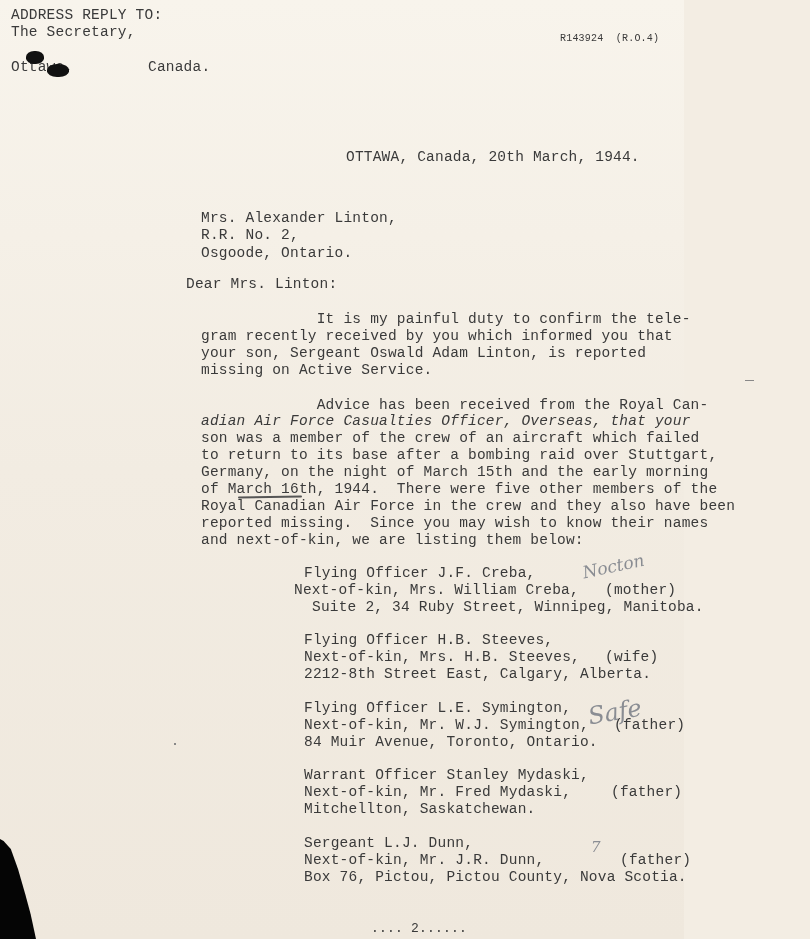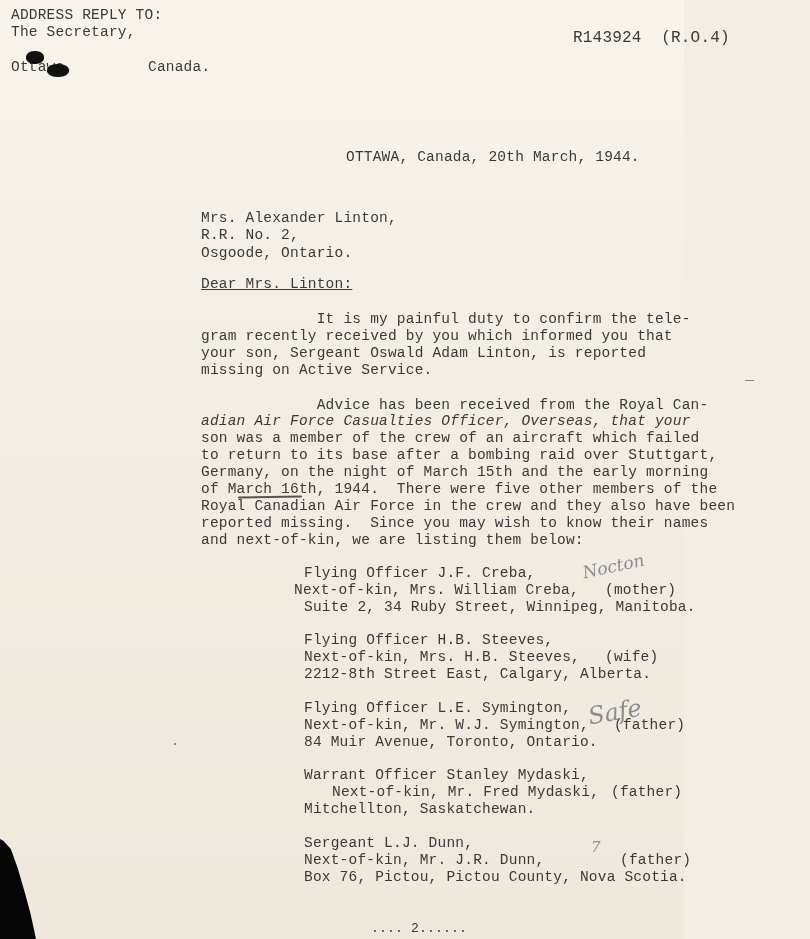--- a/index.html
+++ b/index.html
@@ -31,29 +31,29 @@
 
 <div class="paper">
 
   <div class="line" style="left:11px; top:7px;">ADDRESS REPLY TO:</div>
   <div class="line" style="left:11px; top:24px;">The Secretary,</div>
   <div class="line" style="left:11px; top:59px;">Ottawa,</div>
   <div class="line" style="left:148px; top:59px;">Canada.</div>
   <div class="punch" style="left:26px; top:51px; width:18px; height:13px;"></div>
   <div class="punch" style="left:47px; top:64px; width:22px; height:13px;"></div>
 
-  <div class="line" style="left:573px; top:30px; font-size:16px;">R143924  (R.O.4)</div>
+  <div class="line" style="left:560px; top:30px; font-size:10px;">R143924  (R.O.4)</div>
 
   <div class="line" style="left:346px; top:149px;text-align:center;">OTTAWA, Canada, 20th March, 1944.</div>
 
   <div class="line" style="left:201px; top:210px;">Mrs. Alexander Linton,</div>
   <div class="line" style="left:201px; top:227px;">R.R. No. 2,</div>
   <div class="line" style="left:201px; top:245px;">Osgoode, Ontario.</div>
 
-  <div class="line" style="left:201px; top:276px;text-decoration:underline;">Dear Mrs. Linton:</div>
+  <div class="line" style="left:186px; top:276px;">Dear Mrs. Linton:</div>
 
   <div>
     <div class="line" style="left:201px; top:311px;">             It is my painful duty to confirm the tele-</div>
     <div class="line" style="left:201px; top:328px;">gram recently received by you which informed you that</div>
     <div class="line" style="left:201px; top:345px;">your son, Sergeant Oswald Adam Linton, is reported</div>
     <div class="line" style="left:201px; top:362px;">missing on Active Service.</div>
   </div>
 
   <div>
     <div class="line" style="left:201px; top:397px;">             Advice has been received from the Royal Can-</div>
@@ -66,42 +66,42 @@
     <div class="line" style="left:201px; top:515px;">reported missing.  Since you may wish to know their names</div>
     <div class="line" style="left:201px; top:532px;">and next-of-kin, we are listing them below:</div>
   </div>
 
   <div style="position:absolute; left:238px; top:496px; width:64px; height:2px; background:#555; border-radius:1px; transform:rotate(-1deg);"></div>
 
   <div>
     <div class="line" style="left:304px; top:565px;">Flying Officer J.F. Creba,</div>
     <div class="line" style="left:294px; top:582px;">Next-of-kin, Mrs. William Creba,</div>
     <div class="line" style="left:605px; top:582px;">(mother)</div>
-    <div class="line" style="left:304px; top:599px;text-align:center;">Suite 2, 34 Ruby Street, Winnipeg, Manitoba.</div>
+    <div class="line" style="left:312px; top:599px;text-align:center;">Suite 2, 34 Ruby Street, Winnipeg, Manitoba.</div>
     <div class="hw" style="left:582px; top:556px; font-size:17px; transform:rotate(-12deg);">Nocton</div>
   </div>
 
   <div>
     <div class="line" style="left:304px; top:632px;font-family:Liberation Mono, monospace;">Flying Officer H.B. Steeves,</div>
     <div class="line" style="left:304px; top:649px;">Next-of-kin, Mrs. H.B. Steeves,</div>
     <div class="line" style="left:605px; top:649px;">(wife)</div>
     <div class="line" style="left:304px; top:666px;">2212-8th Street East, Calgary, Alberta.</div>
   </div>
 
   <div>
     <div class="line" style="left:304px; top:700px;">Flying Officer L.E. Symington,</div>
     <div class="line" style="left:304px; top:717px;">Next-of-kin, Mr. W.J. Symington,</div>
     <div class="line" style="left:614px; top:717px;">(father)</div>
     <div class="line" style="left:304px; top:734px;">84 Muir Avenue, Toronto, Ontario.</div>
     <div class="hw" style="left:588px; top:698px; font-size:24px; transform:rotate(-10deg);">Safe</div>
   </div>
 
   <div>
     <div class="line" style="left:304px; top:767px;">Warrant Officer Stanley Mydaski,</div>
-    <div class="line" style="left:304px; top:784px;margin-left:28px;">Next-of-kin, Mr. Fred Mydaski,</div>
+    <div class="line" style="left:304px; top:784px;">Next-of-kin, Mr. Fred Mydaski,</div>
     <div class="line" style="left:611px; top:784px;">(father)</div>
     <div class="line" style="left:304px; top:801px;">Mitchellton, Saskatchewan.</div>
   </div>
 
   <div>
     <div class="line" style="left:304px; top:835px;text-align:right;">Sergeant L.J. Dunn,</div>
     <div class="line" style="left:304px; top:852px;">Next-of-kin, Mr. J.R. Dunn,</div>
     <div class="line" style="left:620px; top:852px;">(father)</div>
     <div class="line" style="left:304px; top:869px;">Box 76, Pictou, Pictou County, Nova Scotia.</div>
     <div class="hw" style="left:591px; top:838px; font-size:15px;">7</div>

